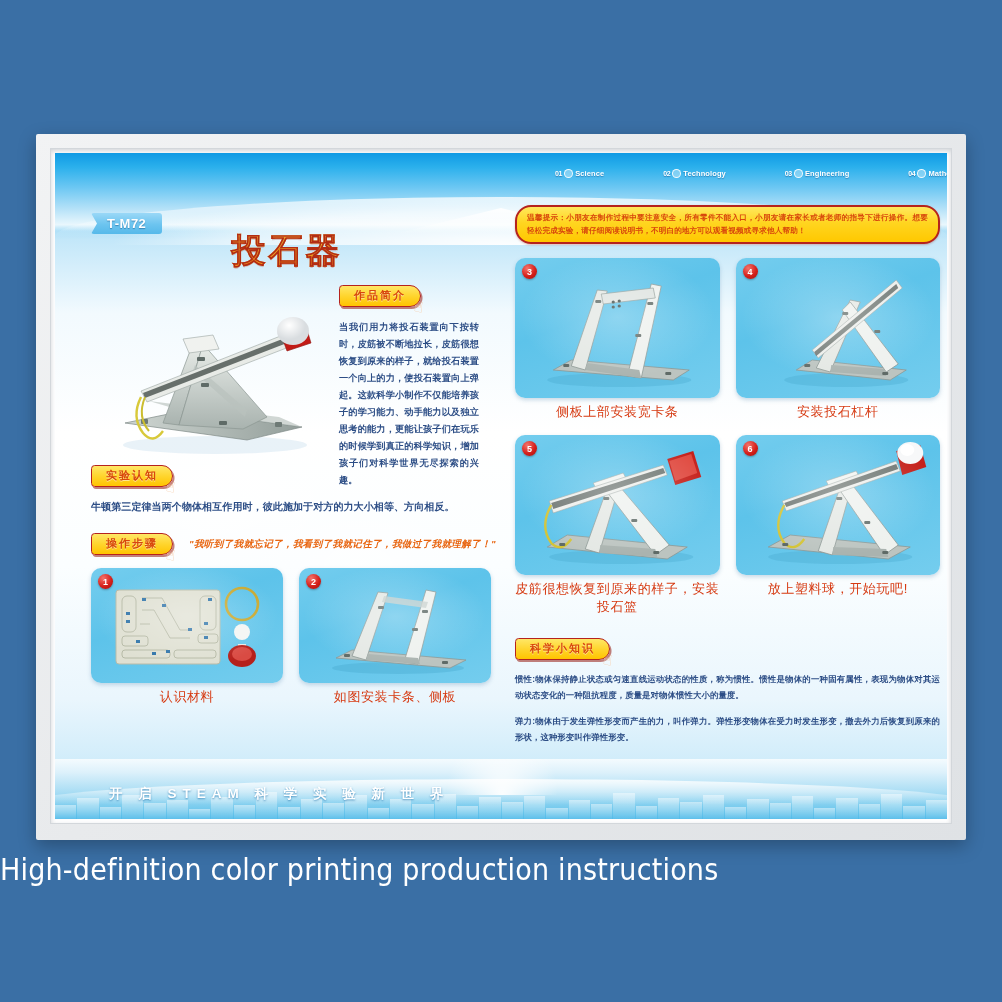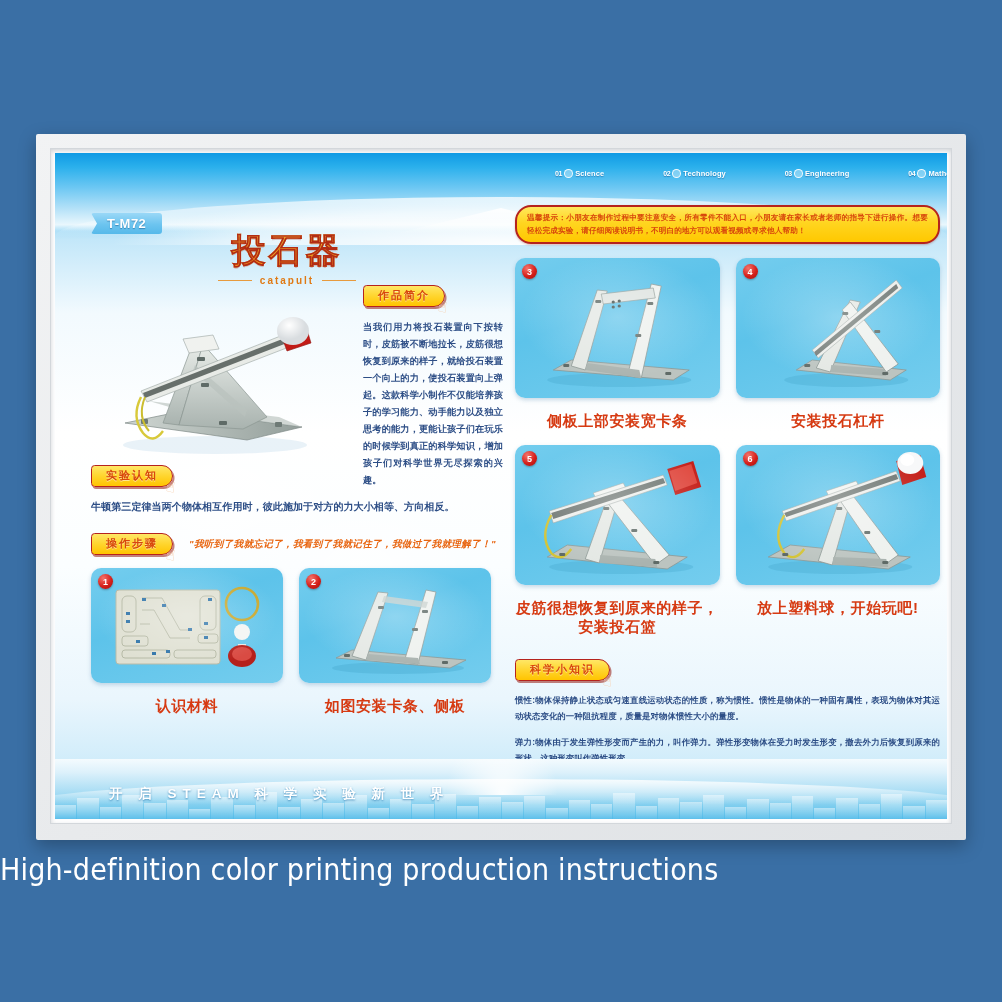--- a/index.html
+++ b/index.html
@@ -159,22 +159,22 @@
   .step-num{
     position:absolute; left:7px; top:6px; width:15px; height:15px;
     border-radius:50%;
     background:radial-gradient(circle at 35% 28%, #f4736b 0%, #d6201b 55%, #9e0f0c 100%);
     color:#fff; font-size:9px; font-weight:bold;
     display:flex; align-items:center; justify-content:center;
     box-shadow:0 1px 2px rgba(0,0,0,.3);
     z-index:3;
   }
   .cap{
-    text-align:center; font-size:15px; font-weight:bold; color:#d63a12;
-    margin-top:14px; letter-spacing:.6px;
+    text-align:center; font-size:13px; font-weight:normal; color:#d63a12;
+    margin-top:5px; letter-spacing:.6px;
   }
 
   
   #col-right{ position:absolute; left:460px; top:52px; width:425px; }
 
   .tip-banner{
     background:linear-gradient(180deg,#ffe85c 0%,#ffd520 45%,#ffc800 100%);
     border:2px solid #b5231d;
     border-radius:16px;
     padding:5px 10px;
@@ -263,25 +263,20 @@
       <span class="steam-label">Mathematics</span>
     </div>
   </div>
 
   <div id="col-left">
 
     <div class="code-badge">T-M72</div>
 
     <div class="title-wrap">
       <div class="title-cn">投石器</div>
-      <div class="title-en">
-        <span class="rule"></span>
-        <span>catapult</span>
-        <span class="rule"></span>
-      </div>
     </div>
 
     
     <div class="hero">
       <svg viewBox="0 0 240 150" width="240" height="150">
         <defs>
           <linearGradient id="wood" x1="0" y1="0" x2="0" y2="1">
             <stop offset="0" stop-color="#e9ede9"></stop>
                   <stop offset="1" stop-color="#a9b3af"></stop>
           </linearGradient>
@@ -319,21 +314,21 @@
 
         <path d="M44 92 Q34 112 46 128 Q56 140 66 126" fill="none" stroke="#d8c93a" stroke-width="2.4"></path>
         <path d="M48 92 Q40 112 52 126" fill="none" stroke="#cbbd30" stroke-width="2"></path>
 
         <path d="M182 24 L208 18 L214 38 L190 46 Z" fill="url(#cup)" stroke="#8f120e" stroke-width=".6"></path>
         <ellipse cx="196" cy="26" rx="16" ry="14" fill="url(#ball)"></ellipse>
       </svg>
     </div>
 
     
-    <div style="position:absolute;left:286px;top:72px;width:140px;">
+    <div style="position:absolute;left:262px;top:72px;width:140px;">
       <div class="sec-head">作品简介<span class="hand">☝</span></div>
       <div class="body-txt" style="margin-top:12px;">当我们用力将投石装置向下按转时，皮筋被不断地拉长，皮筋很想恢复到原来的样子，就给投石装置一个向上的力，使投石装置向上弹起。这款科学小制作不仅能培养孩子的学习能力、动手能力以及独立思考的能力，更能让孩子们在玩乐的时候学到真正的科学知识，增加孩子们对科学世界无尽探索的兴趣。</div>
     </div>
 
     
     <div style="position:absolute;left:14px;top:252px;width:400px;">
       <div class="sec-head">实验认知<span class="hand">☝</span></div>
       <div class="body-txt" style="margin-top:11px;font-size:10px;">牛顿第三定律当两个物体相互作用时，彼此施加于对方的力大小相等、方向相反。</div>
     </div>
 

